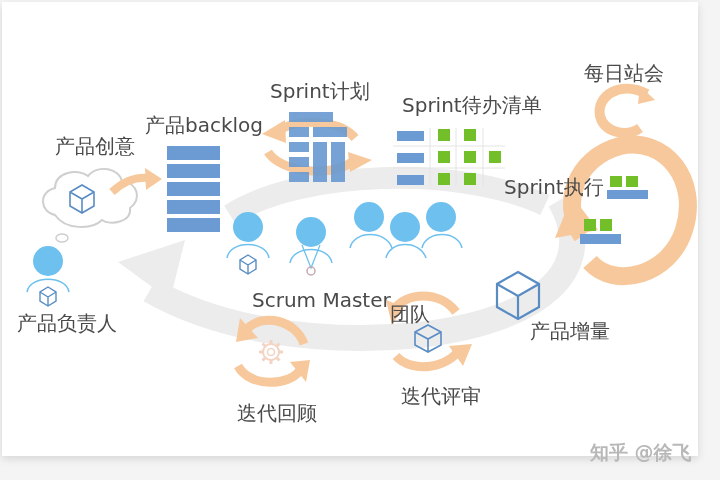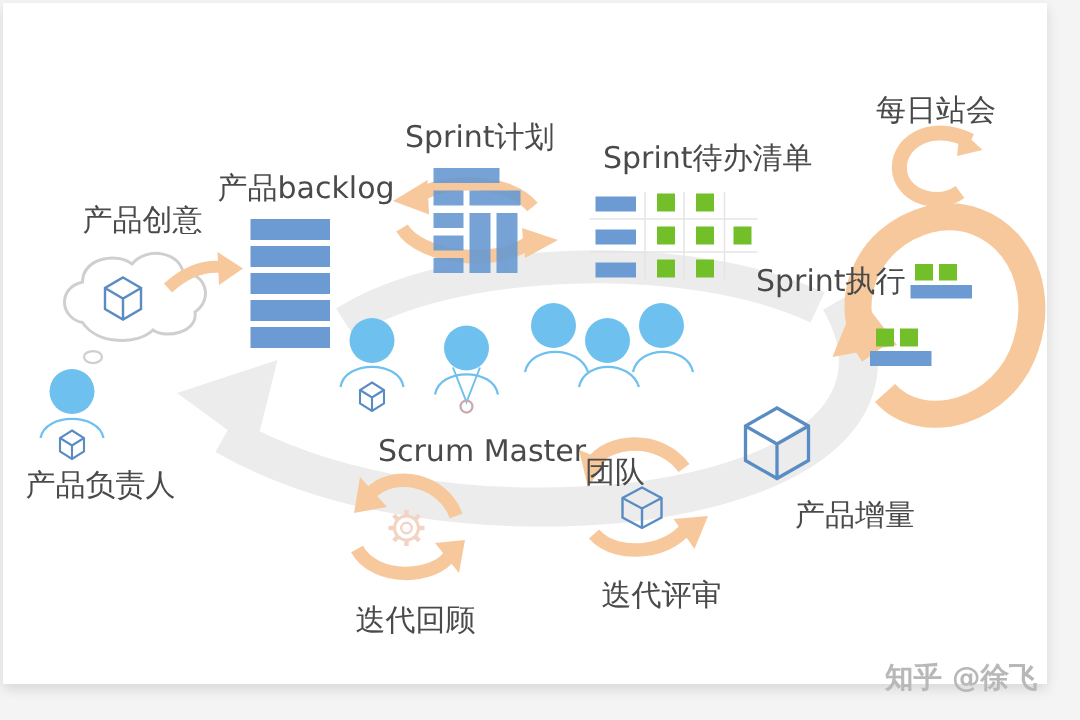--- a/index.html
+++ b/index.html
@@ -162,16 +162,16 @@
 
 <div class="lbl" style="left:55px;top:136px;">产品创意</div>
 <div class="lbl" style="left:145px;top:115px;">产品backlog</div>
 <div class="lbl" style="left:270px;top:81px;text-align:center;">Sprint计划</div>
 <div class="lbl" style="left:402px;top:95px;">Sprint待办清单</div>
 <div class="lbl" style="left:584px;top:63px;">每日站会</div>
 <div class="lbl" style="left:504px;top:177px;">Sprint执行</div>
 <div class="lbl" style="left:17px;top:313px;">产品负责人</div>
 <div class="lbl" style="left:252px;top:290px;">Scrum Master</div>
 <div class="lbl" style="left:390px;top:269px;margin-top:35px;">团队</div>
-<div class="lbl" style="left:530px;top:321px;margin-top:12px;">产品增量</div>
+<div class="lbl" style="left:530px;top:321px;">产品增量</div>
 <div class="lbl" style="left:401px;top:386px;">迭代评审</div>
 <div class="lbl" style="left:237px;top:403px;">迭代回顾</div>
 <div class="wm" style="left:590px;top:443px;font-weight:bold;">知乎 @徐飞</div>
 
 </body></html>

